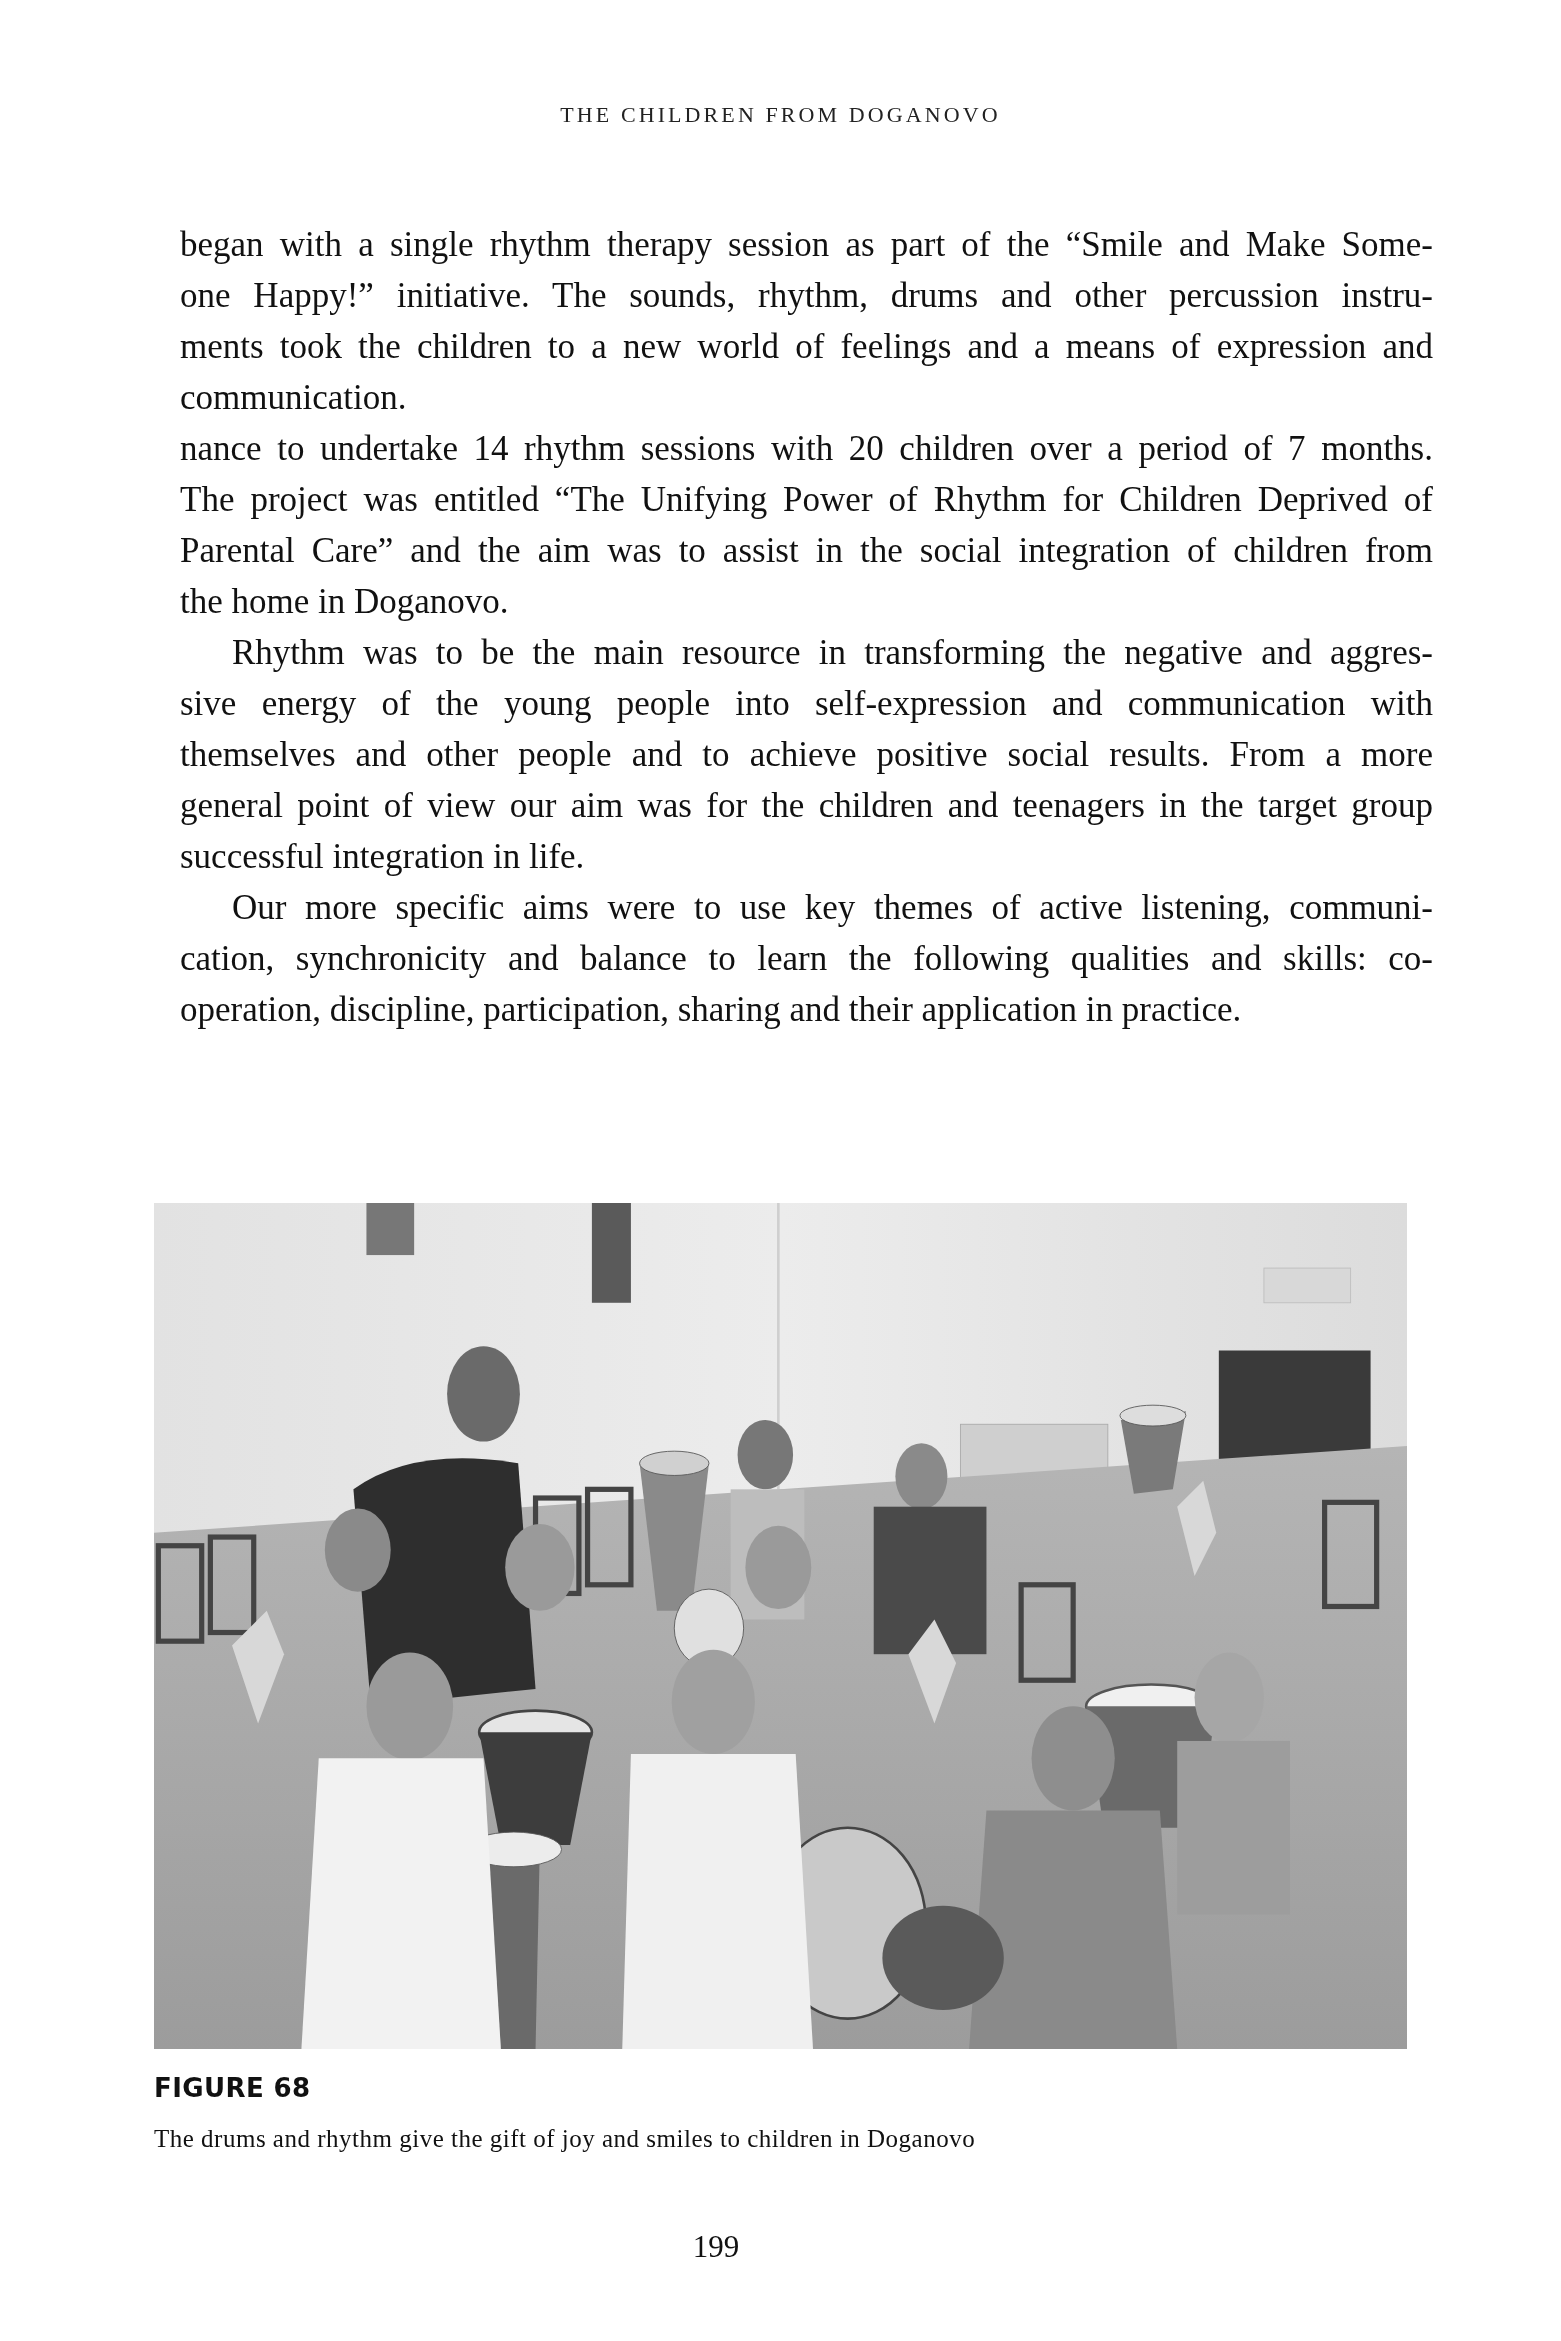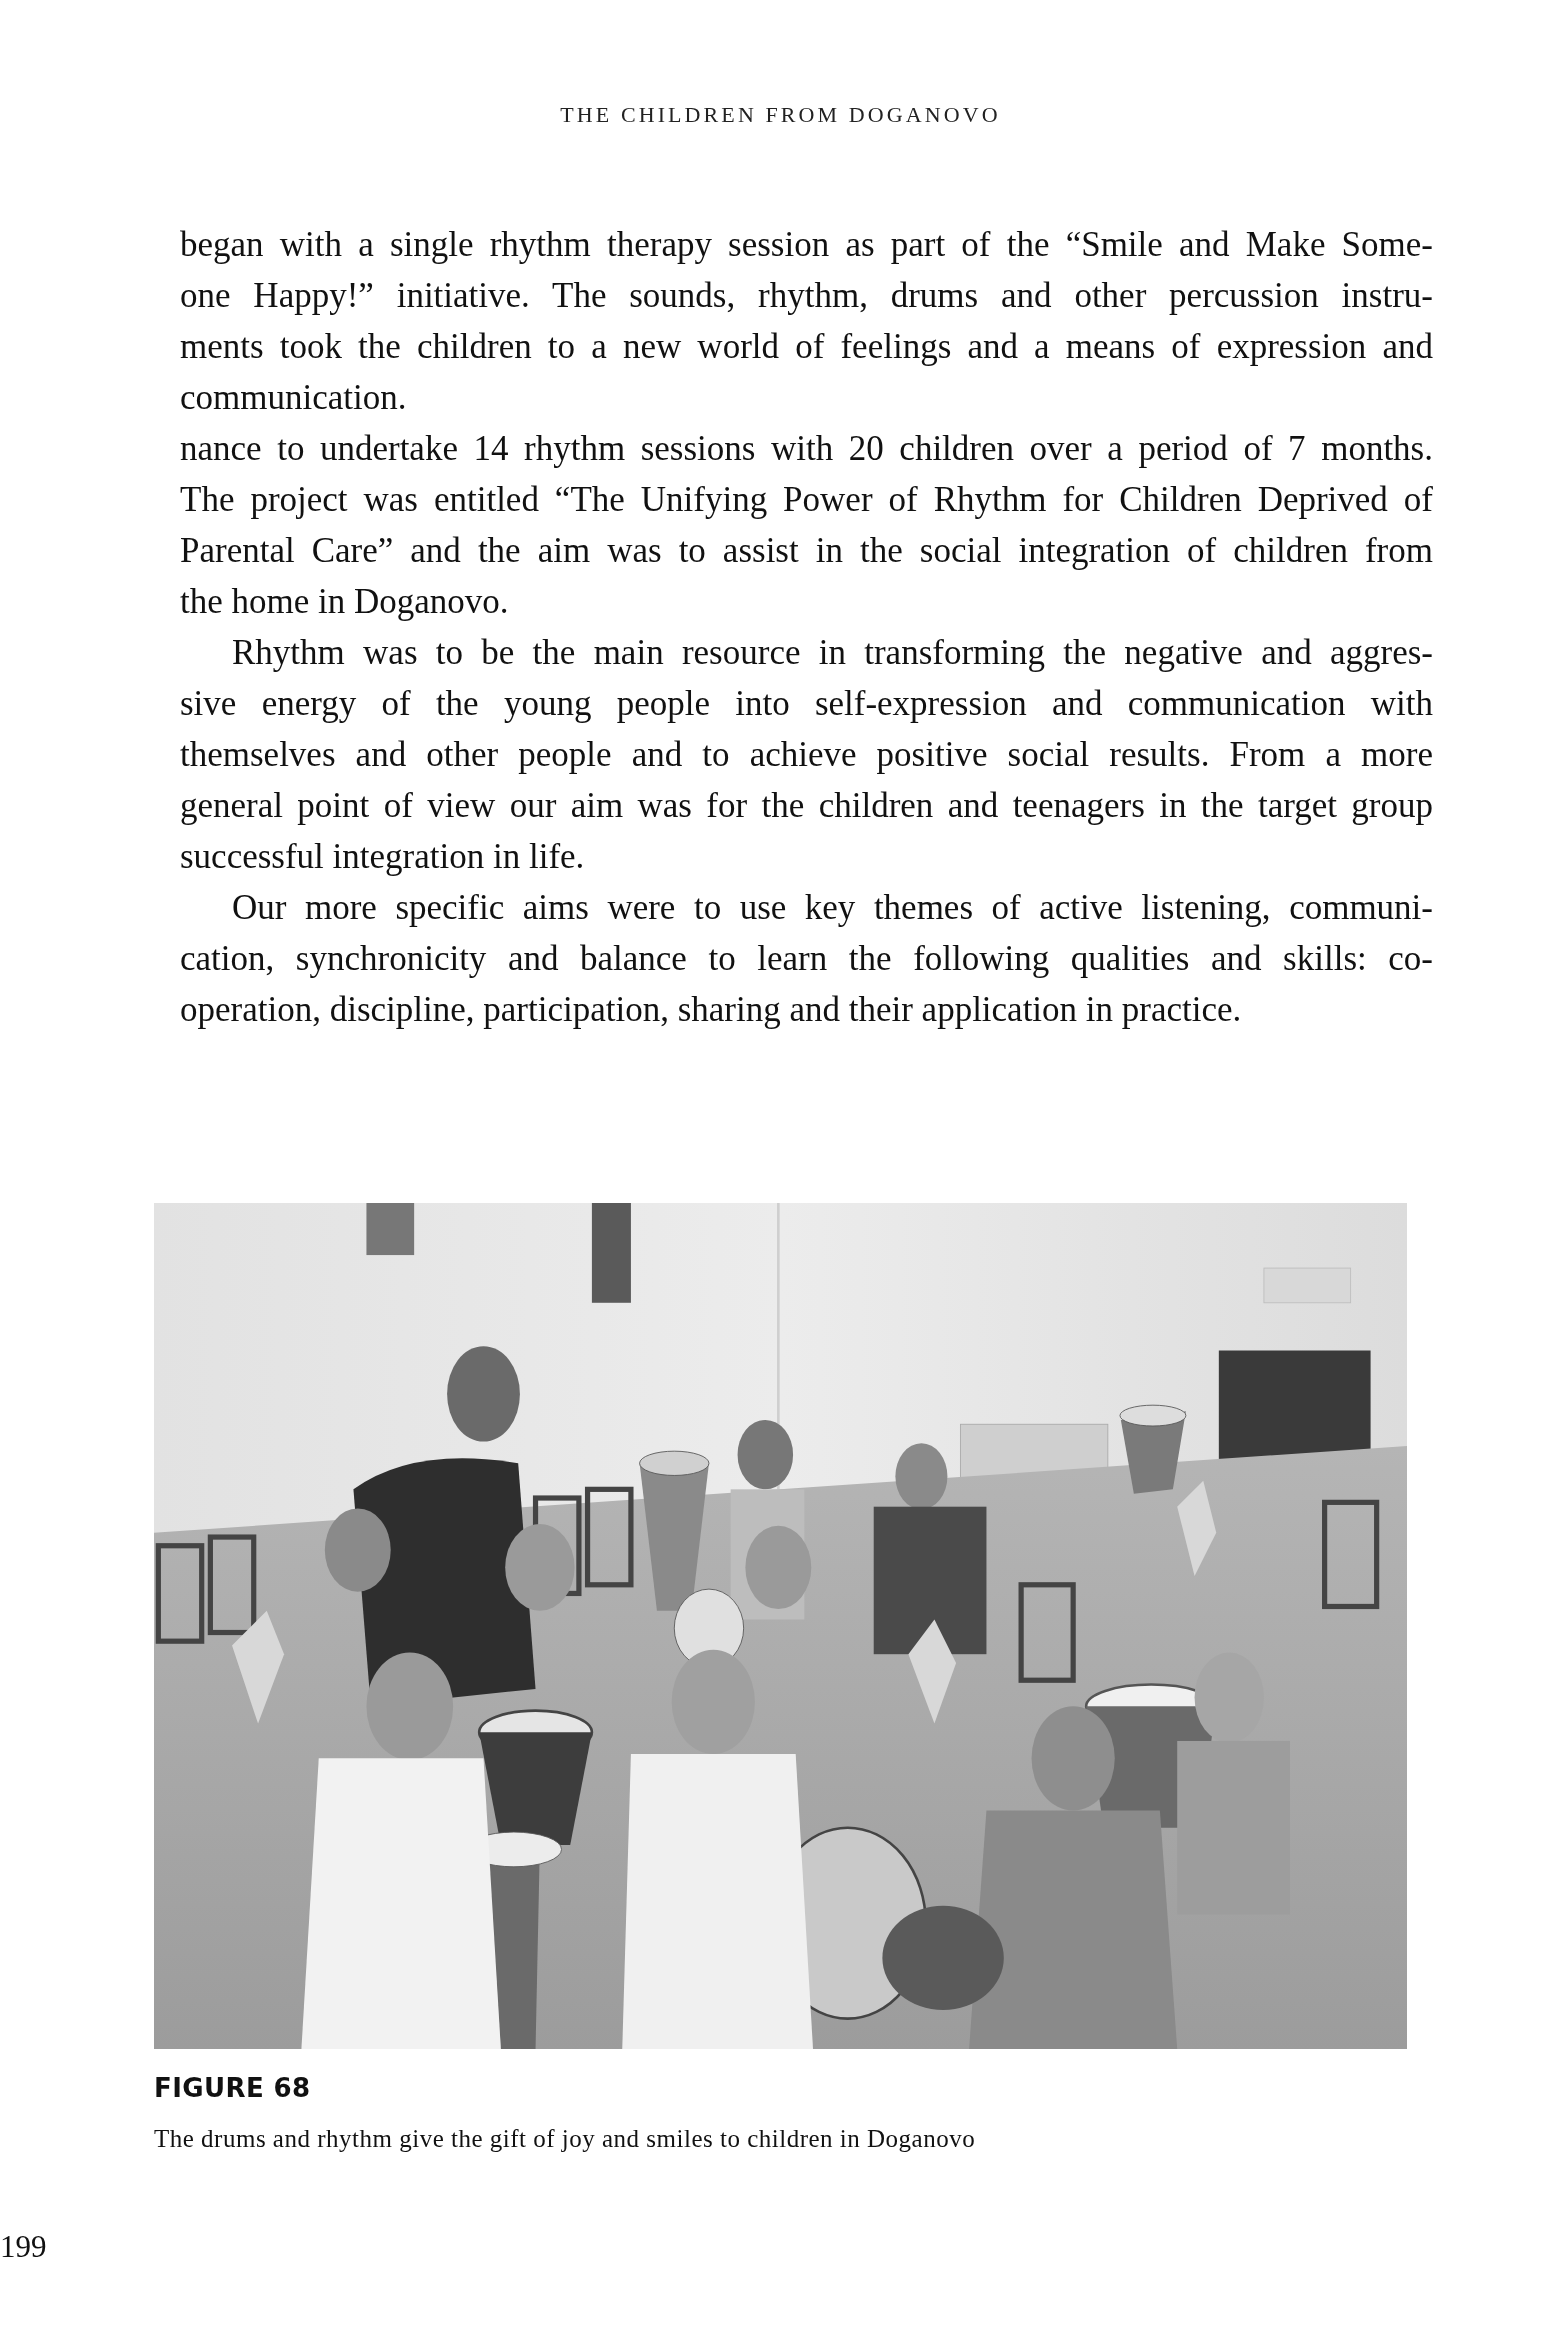--- a/index.html
+++ b/index.html
@@ -26,21 +26,21 @@
     position: absolute; left: 154px; top: 2073px;
     font-family: "DejaVu Sans", "Liberation Sans", sans-serif; font-weight: bold;
     font-size: 26px; letter-spacing: 0.4px; color: #111; text-align: center;
   }
   .fig-caption {
     position: absolute; left: 154px; top: 2125px;
     font-family: Liberation Serif, serif; font-size: 25px;
     letter-spacing: 0.5px; color: #111;
   }
   .page-number {
-    position: absolute; top: 2229px; left: 0; width: 1432px; 
+    position: absolute; top: 2229px; left: 0; width: 1432px; text-align: center;
     font-family: "Liberation Serif", "DejaVu Serif", serif; font-size: 31px; color: #111;
   }
 </style>
 </head>
 <body>
 
 <div class="running-head">THE CHILDREN FROM DOGANOVO</div>
 
 <div class="body-text">
 

